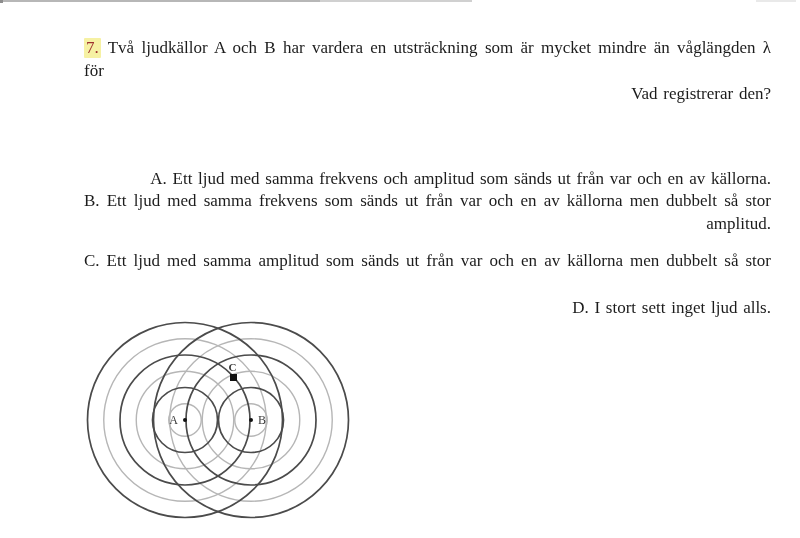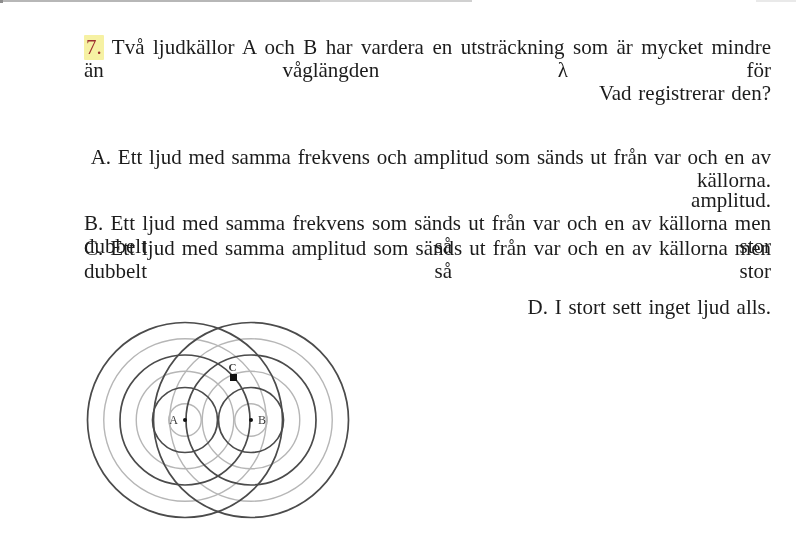--- a/index.html
+++ b/index.html
@@ -19,37 +19,37 @@
   .edge { position: absolute; top: 0; height: 2px; }
   .edge.seg1 { left: 0;   width: 320px; background: #b7b7b7; }
   .edge.seg2 { left: 320px; width: 152px; background: #d0d0d0; }
   .edge.seg3 { left: 756px; width: 40px;  background: #e9e9e9; }
   .edge.corner { left: 0; width: 3px; height: 3px; background: #8d8d8d; }
 
   .textblock {
     position: absolute;
     left: 84px;
     width: 687px;
-    font-size: 21px;
+    font-size: 17px;
     line-height: 23px;
     word-spacing: 1.5px;
   }
   .tline {
     text-align: justify;
     text-align-last: justify;
     white-space: normal;
   }
   .tline.lastline {
     text-align: right;
     text-align-last: auto;
   }
   #question { top: 36px; }
-  #option-a { top: 146px; }
+  #option-a { top: 167px; }
   #option-b { top: 189px; }
-  #option-c { top: 237px; }
+  #option-c { top: 249px; }
   #option-d { top: 296px; }
 
   .qnum {
     padding: 0 2px 1px 2px;
     border-radius: 1px;
   }
 
   #figure-svg {
     position: absolute;
     left: 0;
@@ -67,22 +67,22 @@
 <div class="textblock" id="question">
   <div class="tline"><span class="qnum" id="qnum" style="background: rgb(246, 241, 163); color: rgb(157, 47, 47);">7.</span> <span>Två ljudkällor A och B har vardera en utsträckning som är mycket mindre än våglängden λ för</span></div>
   <div class="tline lastline">Vad registrerar den?</div>
 </div>
 
 <div class="textblock" id="option-a">
   <div class="tline lastline">A. Ett ljud med samma frekvens och amplitud som sänds ut från var och en av källorna.</div>
 </div>
 
 <div class="textblock" id="option-b">
+  <div class="tline">B. Ett ljud med samma frekvens som sänds ut från var och en av källorna men dubbelt så stor</div>
   <div class="tline lastline">amplitud.</div>
-  <div class="tline">B. Ett ljud med samma frekvens som sänds ut från var och en av källorna men dubbelt så stor</div>
 </div>
 
 <div class="textblock" id="option-c">
   <div class="tline">C. Ett ljud med samma amplitud som sänds ut från var och en av källorna men dubbelt så stor</div>
 </div>
 
 <div class="textblock" id="option-d">
   <div class="tline lastline">D. I stort sett inget ljud alls.</div>
 </div>
 

